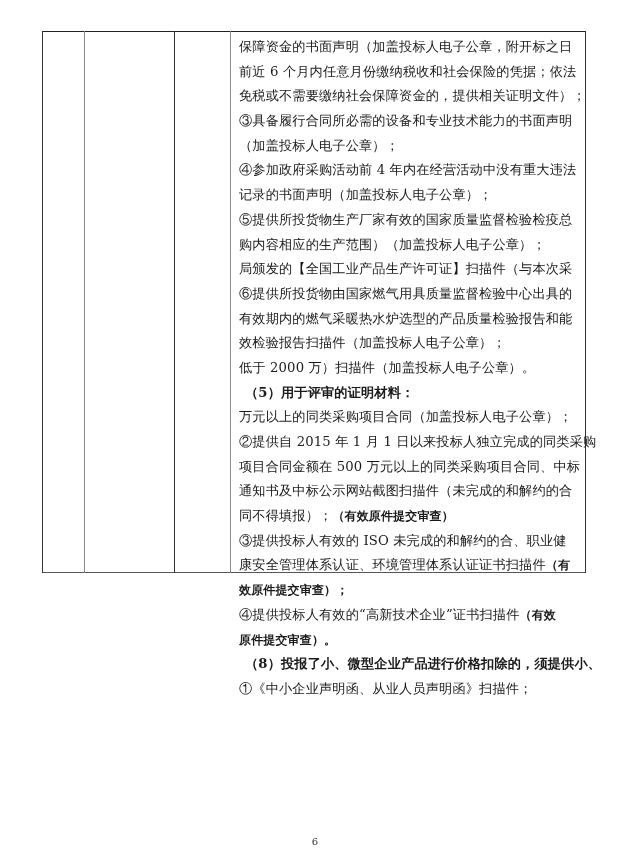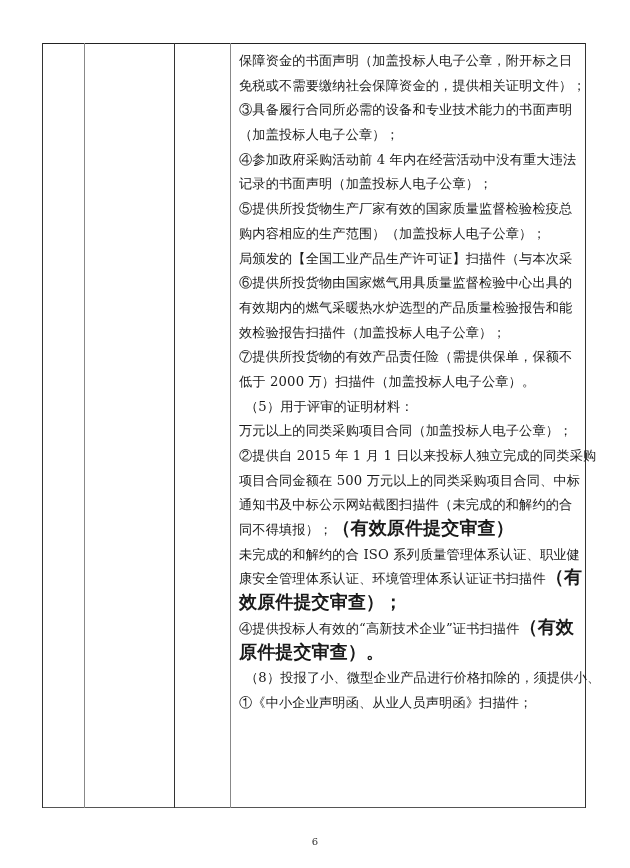--- a/index.html
+++ b/index.html
@@ -1,67 +1,67 @@
 <!DOCTYPE html>
 <html><head>
 <meta charset="utf-8">
 <style>
   html, body { margin: 0; padding: 0; background: #ffffff; }
   body { width: 630px; height: 868px; position: relative; overflow: hidden;
          font-family: "DejaVu Serif", "Liberation Serif", serif; color: #1a1a1a; }
   .page { position: absolute; left: 0; top: 0; width: 630px; height: 868px; }
-  .table { position: absolute; left: 43px; top: 43px; width: 543px; height: 765px;
+  .table { position: absolute; left: 43px; top: 31px; width: 543px; height: 542px;
            border-top: 1.2px solid #222; border-bottom: 1.2px solid #555; box-sizing: border-box; }
   .col { position: absolute; top: 0; bottom: 0; }
   .vline { position: absolute; top: -1px; bottom: -1px; width: 0; border-left: 1.2px solid #333; }
   .vline.gray { border-left-color: #888; border-left-width: 1.5px; }
   .content { position: absolute; left: 190px; top: 0; width: 349px; padding: 3px 0 0 6px; box-sizing: border-box; }
   .line { font-size: 13.2px; line-height: 24.7px; height: 24.7px; white-space: nowrap; letter-spacing: 0.15px; }
-  .b { font-weight: bold; font-family: "DejaVu Sans", "Liberation Sans", sans-serif; font-size: 18px; }
-  .indent { padding-left: 6px; }
+  .b { font-weight: bold; font-family: "DejaVu Sans", "Liberation Sans", sans-serif; font-size: 12px; }
+  .indent { padding-left: 6px; font-weight: bold; }
   .page-num { position: absolute; top: 836px; left: 0; width: 630px; text-align: center;
               font-size: 10px; color: #333; }
 </style>
 </head>
 <body>
 
 <div class="page">
   <div class="table">
     <div class="vline" style="left:-1px"></div>
     <div class="vline gray" style="left:41px"></div>
     <div class="vline" style="left:131px"></div>
     <div class="vline gray" style="left:187px"></div>
     <div class="vline" style="left:542px"></div>
 
     <div class="col" style="left:0;width:41px"></div>
     <div class="col" style="left:42px;width:89px"></div>
     <div class="col" style="left:132px;width:55px"></div>
 
     <div class="content" id="content">
         <div class="line"><span>保障资金的书面声明（加盖投标人电子公章，附开标之日</span><span class="b"></span></div>
+        <div class="line"><span>前近 6 个月内任意月份缴纳税收和社会保险的凭据；依法</span><span class="b"></span></div>
         <div class="line"><span>免税或不需要缴纳社会保障资金的，提供相关证明文件）；</span><span class="b"></span></div>
         <div class="line"><span>③具备履行合同所必需的设备和专业技术能力的书面声明</span><span class="b"></span></div>
         <div class="line"><span>（加盖投标人电子公章）；</span><span class="b"></span></div>
         <div class="line"><span>④参加政府采购活动前 4 年内在经营活动中没有重大违法</span><span class="b"></span></div>
         <div class="line"><span>记录的书面声明（加盖投标人电子公章）；</span><span class="b"></span></div>
         <div class="line"><span>⑤提供所投货物生产厂家有效的国家质量监督检验检疫总</span><span class="b"></span></div>
         <div class="line"><span>购内容相应的生产范围）（加盖投标人电子公章）；</span><span class="b"></span></div>
         <div class="line"><span>局颁发的【全国工业产品生产许可证】扫描件（与本次采</span><span class="b"></span></div>
         <div class="line"><span>⑥提供所投货物由国家燃气用具质量监督检验中心出具的</span><span class="b"></span></div>
         <div class="line"><span>有效期内的燃气采暖热水炉选型的产品质量检验报告和能</span><span class="b"></span></div>
         <div class="line"><span>效检验报告扫描件（加盖投标人电子公章）；</span><span class="b"></span></div>
-        <div class="line"><span>⑦提供所投货物的有效产品责任险（需提供保单，保额不</span><span class="b"></span></div>
         <div class="line"><span>低于 2000 万）扫描件（加盖投标人电子公章）。</span><span class="b"></span></div>
         <div class="line indent"><span>（5）用于评审的证明材料：</span><span class="b"></span></div>
         <div class="line"><span>万元以上的同类采购项目合同（加盖投标人电子公章）；</span><span class="b"></span></div>
         <div class="line"><span>②提供自 2015 年 1 月 1 日以来投标人独立完成的同类采购</span><span class="b"></span></div>
         <div class="line"><span>项目合同金额在 500 万元以上的同类采购项目合同、中标</span><span class="b"></span></div>
         <div class="line"><span>通知书及中标公示网站截图扫描件（未完成的和解约的合</span><span class="b"></span></div>
         <div class="line"><span>同不得填报）；</span><span class="b">（有效原件提交审查）</span></div>
-        <div class="line"><span>未完成的和解约的合 ISO 系列质量管理体系认证、职业健</span><span class="b"></span></div>
+        <div class="line"><span>③提供投标人有效的 ISO 未完成的和解约的合、职业健</span><span class="b"></span></div>
         <div class="line"><span>康安全管理体系认证、环境管理体系认证证书扫描件</span><span class="b">（有</span></div>
         <div class="line"><span></span><span class="b">效原件提交审查）；</span></div>
         <div class="line"><span>④提供投标人有效的“高新技术企业”证书扫描件</span><span class="b">（有效</span></div>
         <div class="line"><span></span><span class="b">原件提交审查）。</span></div>
         <div class="line indent"><span>（8）投报了小、微型企业产品进行价格扣除的，须提供小、</span><span class="b"></span></div>
         <div class="line"><span>①《中小企业声明函、从业人员声明函》扫描件；</span><span class="b"></span></div>
       </div>
   </div>
 
   <div class="page-num">6</div>

